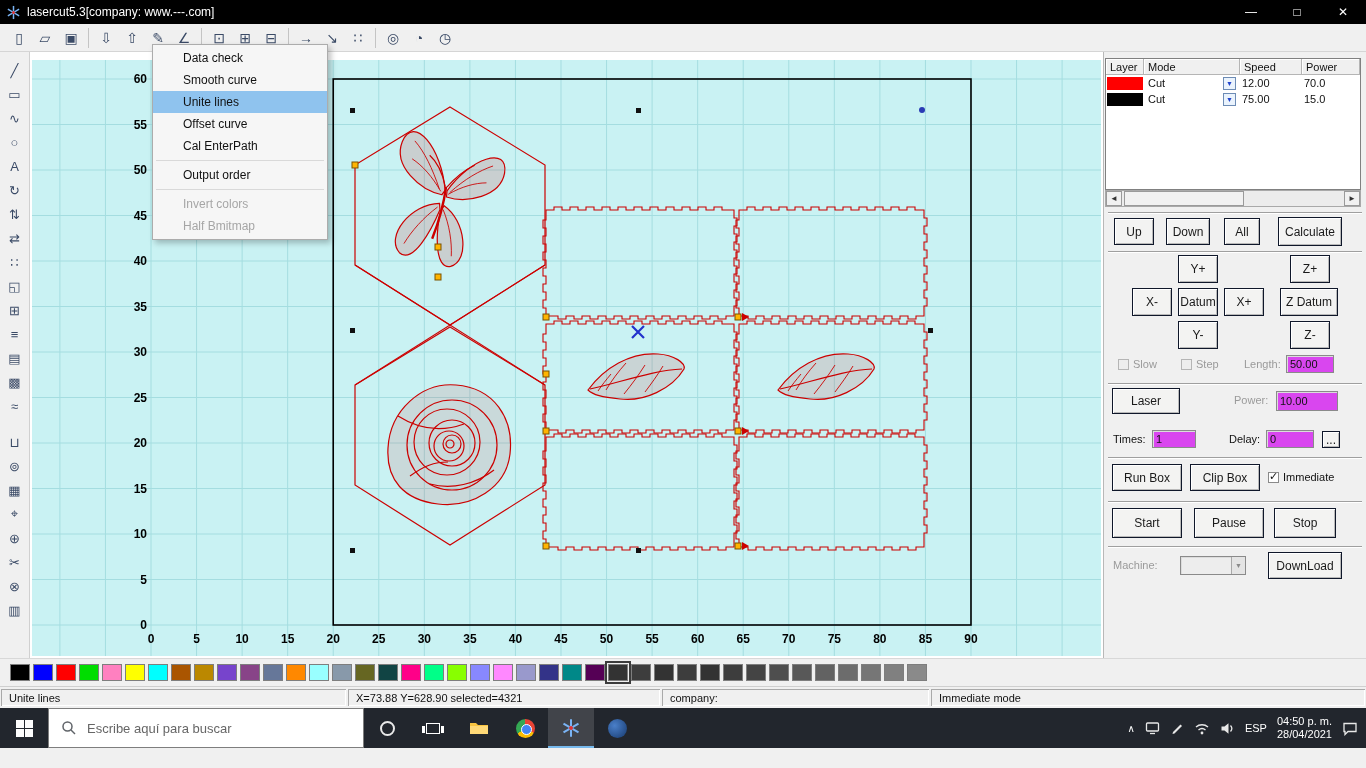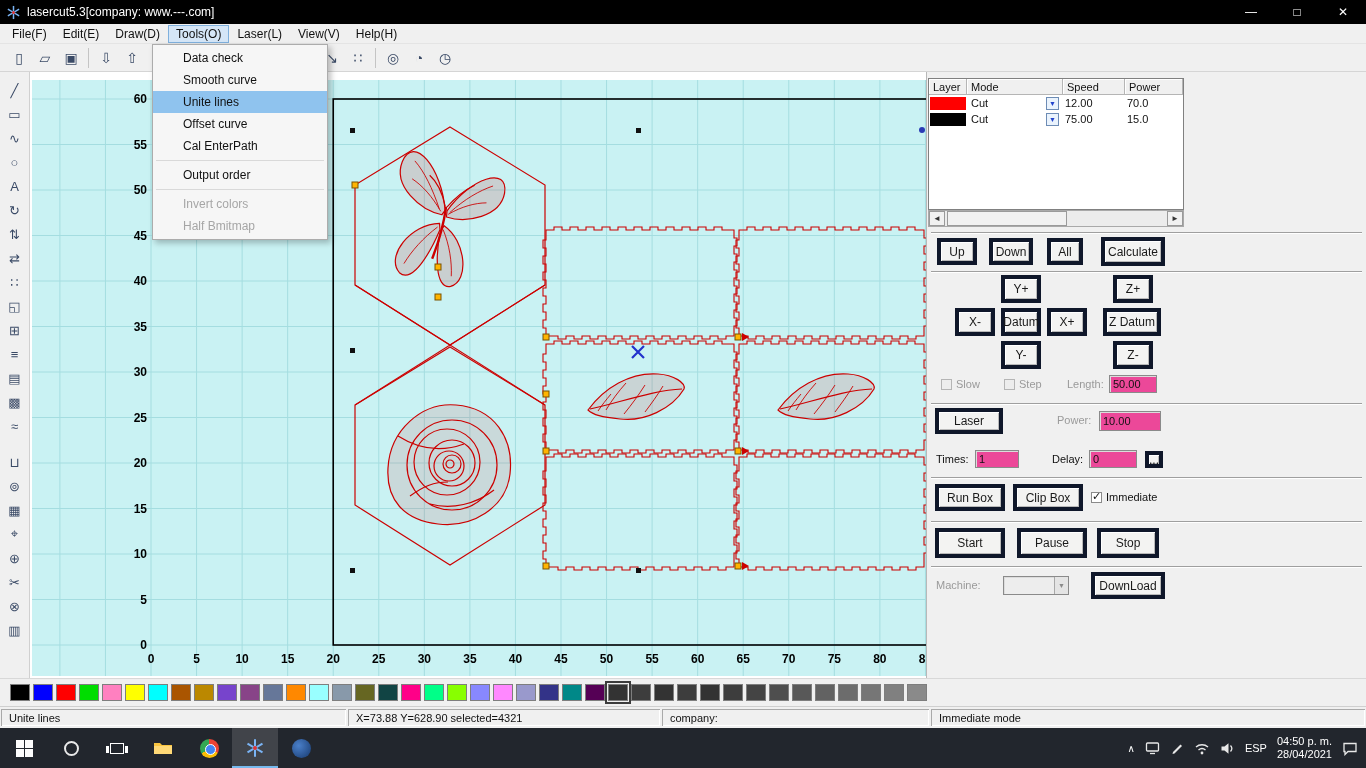--- a/index.html
+++ b/index.html
@@ -16,21 +16,21 @@
 .menu-item.active{background:#d5e6f7;border:1px solid #7fb0dd;padding:1px 7px}
 
 .toolbar{height:28px;background:#f0f0f0;display:flex;align-items:center;padding-left:6px;border-bottom:1px solid #d5d5d5}
 .tb-ico{width:26px;height:24px;display:flex;align-items:center;justify-content:center;font-size:14px;color:#3a4a66}
 .tb-sep{width:1px;height:20px;background:#c4c4c4;margin:0 4px}
 
 .main{display:flex;height:606px}
 .lefttools{width:30px;background:#f0f0f0;border-right:1px solid #d0d0d0;display:flex;flex-direction:column;align-items:center;padding-top:6px}
 .lt-ico{width:24px;height:24px;display:flex;align-items:center;justify-content:center;font-size:13px;color:#3a4a66}
 .lt-gap{height:12px}
-.canvas-wrap{position:relative;width:896px;background:#fff}
+.canvas-wrap{position:relative;width:1073px;background:#fff}
 .canvas-wrap svg{position:absolute;left:0;top:0}
 .rtext{font-family:"Liberation Sans",sans-serif;font-size:12px;font-weight:bold;fill:#000}
 
 .dropdown{position:absolute;left:152px;top:44px;width:176px;background:#f6f6f6;border:1px solid #acacac;box-shadow:3px 3px 6px rgba(0,0,0,.25);padding:2px 0;z-index:50}
 .dd-item{height:22px;display:flex;align-items:center;padding-left:30px;font-size:12px;color:#111}
 .dd-item.hl{background:#8fc3ee}
 .dd-item.dis{color:#a6a6a6}
 .dd-sep{height:1px;background:#d9d9d9;margin:3px 3px}
 
 .rightpanel{position:relative;flex:1;background:#f0f0f0;border-left:1px solid #b8b8b8;font-size:11px}
@@ -41,22 +41,22 @@
 .lrow{display:flex;height:16px;align-items:center;font-size:11px}
 .lsw{width:36px;height:13px;margin-left:1px}
 .lmode{width:80px;padding-left:5px}
 .ldrop{width:13px;height:13px;border:1px solid #6d8cb5;background:#eaf3fd;color:#2244cc;font-size:7px;display:flex;align-items:center;justify-content:center}
 .lspeed{width:62px;padding-left:6px}
 .lpower{flex:1;padding-left:6px}
 .lscroll{position:absolute;left:1px;top:138px;width:256px;height:17px;background:#ececec;border:1px solid #a9a9a9;display:flex;align-items:center}
 .sarrow{width:16px;height:15px;background:#f1f1f1;border:1px solid #9a9a9a;font-size:8px;display:flex;align-items:center;justify-content:center;color:#333}
 .sarrow.right{margin-left:auto}
 .sthumb{width:120px;height:15px;background:#f1f1f1;border:1px solid #9a9a9a;margin-left:2px}
-.b3{position:absolute;display:flex;align-items:center;justify-content:center;background:#f3f3f2;border:4px solid #0f172a;box-shadow:inset 1px 1px 0 #fff,inset -1px -1px 0 #b9b9b9;font-size:12px;color:#1a1a1a}
-.inp{position:absolute;background:#ec4899;border:1px solid #8a8a8a;box-shadow:inset 1px 1px 0 #dcdcdc;font-size:11px;display:flex;align-items:center;padding-left:3px}
+.b3{position:absolute;display:flex;align-items:center;justify-content:center;background:#f3f3f2;border:1px solid #0f172a;box-shadow:inset 1px 1px 0 #fff,inset -1px -1px 0 #b9b9b9;font-size:12px;color:#1a1a1a}
+.inp{position:absolute;background:#d946ef;border:1px solid #8a8a8a;box-shadow:inset 1px 1px 0 #dcdcdc;font-size:11px;display:flex;align-items:center;padding-left:3px}
 .lbl{position:absolute;font-size:11px;color:#111;display:flex;align-items:center}
 .lbl.gray{color:#9a9a9a}
 .groove{position:absolute;left:4px;right:4px;height:2px;border-top:1px solid #9f9f9f;border-bottom:1px solid #fff}
 .cb{display:inline-block;width:11px;height:11px;background:#fff;border:1px solid #8a8a8a;margin-right:4px;position:relative}
 .cb.checked::after{content:"✓";position:absolute;left:0;top:-3px;font-size:11px;color:#111}
 .cb.disabled{background:#ededed;border-color:#b5b5b5}
 .selarr{margin-left:auto;width:14px;height:100%;background:#e4e4e4;border-left:1px solid #a8a8a8;display:flex;align-items:center;justify-content:center;font-size:7px;color:#8a8a8a}
 
 .palettebar{height:28px;display:flex;align-items:center;gap:3px;padding-left:10px;background:#f0f0f0;border-top:1px solid #d8d8d8}
 .swatch{width:20px;height:17px;border:1px solid #7e7e7e}
@@ -101,29 +101,20 @@
         <circle cx="8" cy="8" r="1.6" fill="#d33"></circle>
       </svg>
     <span class="title-text">lasercut5.3[company: www.---.com]</span>
     <div class="win-controls">
       <span class="wbtn">—</span>
       <span class="wbtn">□</span>
       <span class="wbtn">✕</span>
     </div>
   </div>
 
-  <div class="menubar">
-      <div class="menu-item">File(F)</div>
-      <div class="menu-item">Edit(E)</div>
-      <div class="menu-item">Draw(D)</div>
-      <div class="menu-item active">Tools(O)</div>
-      <div class="menu-item">Laser(L)</div>
-      <div class="menu-item">View(V)</div>
-      <div class="menu-item">Help(H)</div>
-    </div>
 
   <div class="toolbar">
       <div class="tb-ico">▯</div>
       <div class="tb-ico">▱</div>
       <div class="tb-ico">▣</div>
       <div class="tb-sep"></div>
       <div class="tb-ico">⇩</div>
       <div class="tb-ico">⇧</div>
       <div class="tb-ico">✎</div>
       <div class="tb-ico">∠</div>
@@ -456,20 +447,27 @@
 
   <div class="taskbar">
     <div class="tb-start">
       <span class="winlogo">
           <i></i>
           <i></i>
           <i></i>
           <i></i>
         </span>
     </div>
+    <div class="tb-search">
+      <svg width="16" height="16" viewBox="0 0 16 16">
+          <circle cx="6.5" cy="6.5" r="4.5" fill="none" stroke="#5f6368" stroke-width="1.5"></circle>
+          <line x1="10" y1="10" x2="14" y2="14" stroke="#5f6368" stroke-width="1.5"></line>
+        </svg>
+      <span class="searchtext">Escribe aquí para buscar</span>
+    </div>
     <div class="tb-btn">
         <span class="cortana-ring"></span>
       </div>
     <div class="tb-btn">
         <span class="taskview-icon"></span>
       </div>
     <div class="tb-btn">
       <svg width="20" height="16" viewBox="0 0 20 16">
           <path d="M1 3 h6 l2 2 h10 v9 h-18 z" fill="#f9c440"></path>
           <path d="M1 6 h18 v8 h-18 z" fill="#ffd977"></path>

